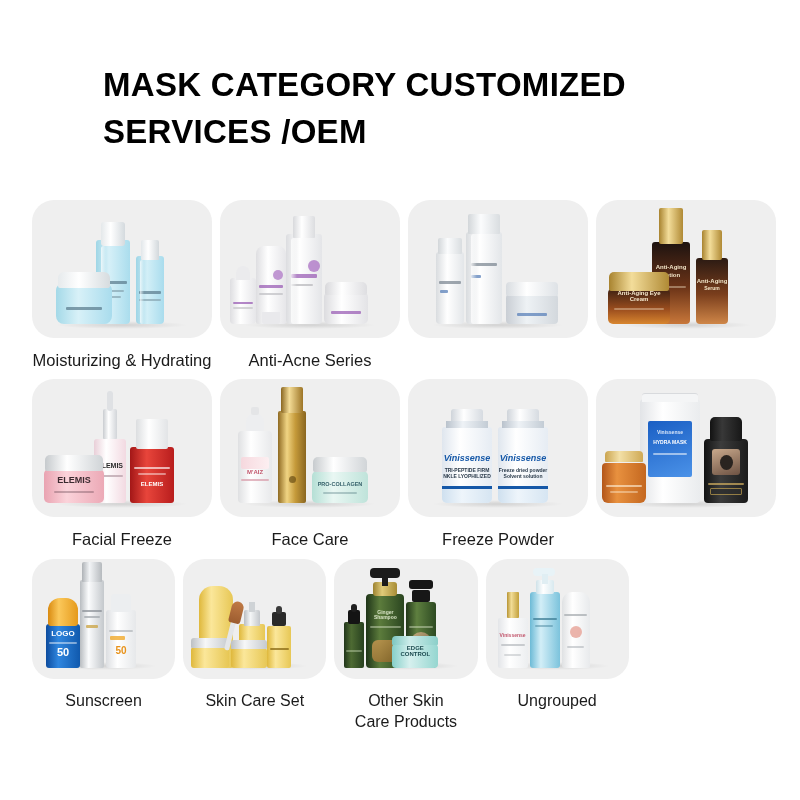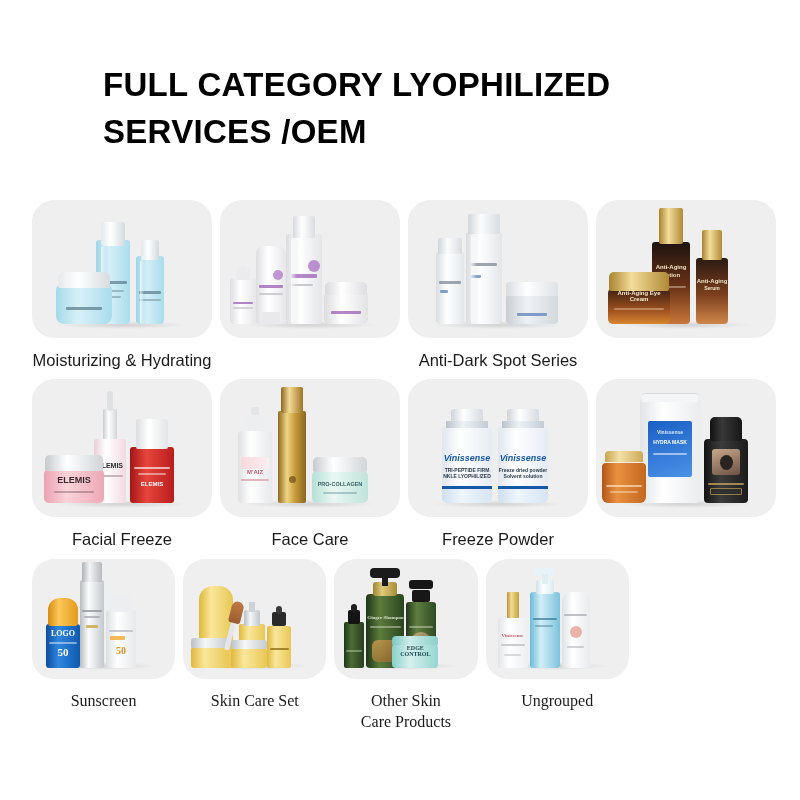--- a/index.html
+++ b/index.html
@@ -18,21 +18,21 @@
     font-size: 33px;
     font-weight: bold;
     line-height: 1.42;
     letter-spacing: 0.3px;
     color: #000;
   }
 
   .grid { position: absolute; left: 32px; top: 200px; width: 744px; }
   .row { display: flex; gap: 8px; margin-bottom: 8px; }
   .row-1 .cat, .row-2 .cat { width: 180px; }
-  .row-3 .cat { width: 143.2px; font-family: Liberation Serif, serif; }
+  .row-3 .cat { width: 143.2px; }
 
   .cat { display: flex; flex-direction: column; align-items: center; }
 
   .card {
     width: 100%;
     height: 138px;
     background: #efefef;
     border-radius: 22px;
     position: relative;
     overflow: hidden;
@@ -68,21 +68,21 @@
     transform: translateX(-50%);
     width: 74%; height: 8px; border-radius: 50%;
     background: radial-gradient(ellipse at center, rgba(0,0,0,.12), rgba(0,0,0,0) 70%);
   }
 </style>
 </head>
 <body>
 
 <div class="page">
 
-  <div class="page-title">FULL CATEGORY LYOPHILIZED
+  <div class="page-title">MASK CATEGORY CUSTOMIZED
 SERVICES /OEM</div>
 
   <div class="grid">
 
     <div class="row row-1">
 
       <div class="cat">
         <div class="card">
           <div class="stage">
             <div class="shadow"></div>
@@ -143,20 +143,21 @@
               <div class="lbl" style="bottom:15px;height:2px;background:#c8c8cb;"></div>
             </div>
 
             <div class="pz" style="left:104px;width:44px;height:42px;">
               <div class="body" style="left:0;width:44px;height:32px;background:linear-gradient(90deg,#dcdcdf,#fff 40%,#e3e3e6);border-radius:5px;"></div>
               <div class="cap" style="left:1px;top:0;width:42px;height:13px;background:linear-gradient(90deg,#d8d8db,#fff 40%,#dedee1);border-radius:5px 5px 2px 2px;"></div>
               <div class="lbl" style="bottom:10px;height:3px;background:#9b5fb5;left:16%;width:68%;"></div>
             </div>
           </div>
         </div>
+        <div class="cat-label">Anti-Acne Series</div>
       </div>
 
       <div class="cat">
         <div class="card">
           <div class="stage">
             <div class="shadow"></div>
             <div class="pz" style="left:58px;width:36px;height:110px;">
               <div class="body" style="left:0;width:36px;height:92px;background:linear-gradient(90deg,#d9dcdf,#fff 38%,#e3e6e9);"></div>
               <div class="cap" style="left:2px;top:0;width:32px;height:20px;background:linear-gradient(90deg,#d2d6d9,#fbfcfd 40%,#d9dde0);"></div>
               <div class="lbl" style="bottom:58px;height:3px;background:#7f8a94;left:14%;width:72%;"></div>
@@ -169,21 +170,20 @@
               <div class="lbl" style="bottom:40px;height:3px;background:#7f8a94;"></div>
               <div class="lbl" style="bottom:31px;height:3px;background:#5b82b9;left:14%;width:30%;"></div>
             </div>
             <div class="pz" style="left:98px;width:52px;height:42px;">
               <div class="body" style="left:0;width:52px;height:30px;background:linear-gradient(90deg,#c9ced4,#eef2f5 40%,#d3d8dd);border-radius:4px;"></div>
               <div class="cap" style="left:0;top:0;width:52px;height:14px;background:linear-gradient(90deg,#d8dce0,#fff 40%,#dee2e6);border-radius:4px 4px 2px 2px;"></div>
               <div class="lbl" style="bottom:8px;height:3px;background:#5b82b9;left:22%;width:56%;"></div>
             </div>
           </div>
         </div>
-        <div class="cat-label">Anti-Dark Spot Series</div>
       </div>
 
       <div class="cat">
         <div class="card">
           <div class="stage">
             <div class="shadow"></div>
             <div class="pz" style="left:56px;width:38px;height:116px;">
               <div class="body" style="left:0;width:38px;height:82px;background:linear-gradient(180deg,#1d1310,#6b3317 55%,#c8773a);"></div>
               <div class="cap" style="left:7px;top:0;width:24px;height:36px;background:linear-gradient(90deg,#a8832f,#f3dd9a 40%,#b08a35);border-radius:2px;"></div>
               <div class="txt" style="bottom:54px;font-size:6px;color:#f0e3c6;">Anti-Aging</div>

